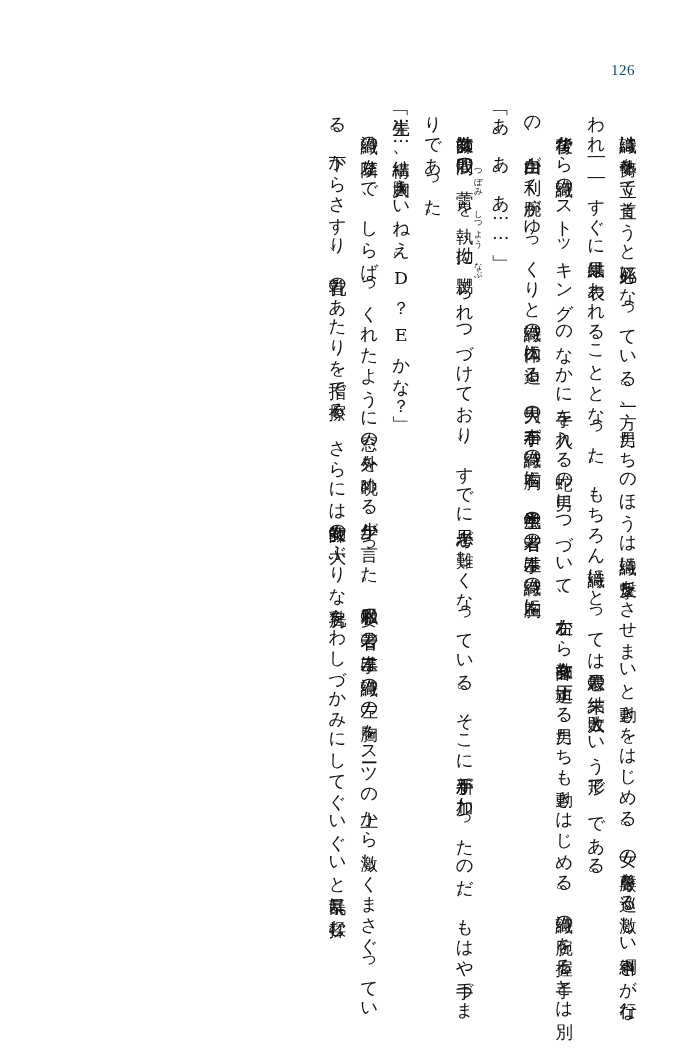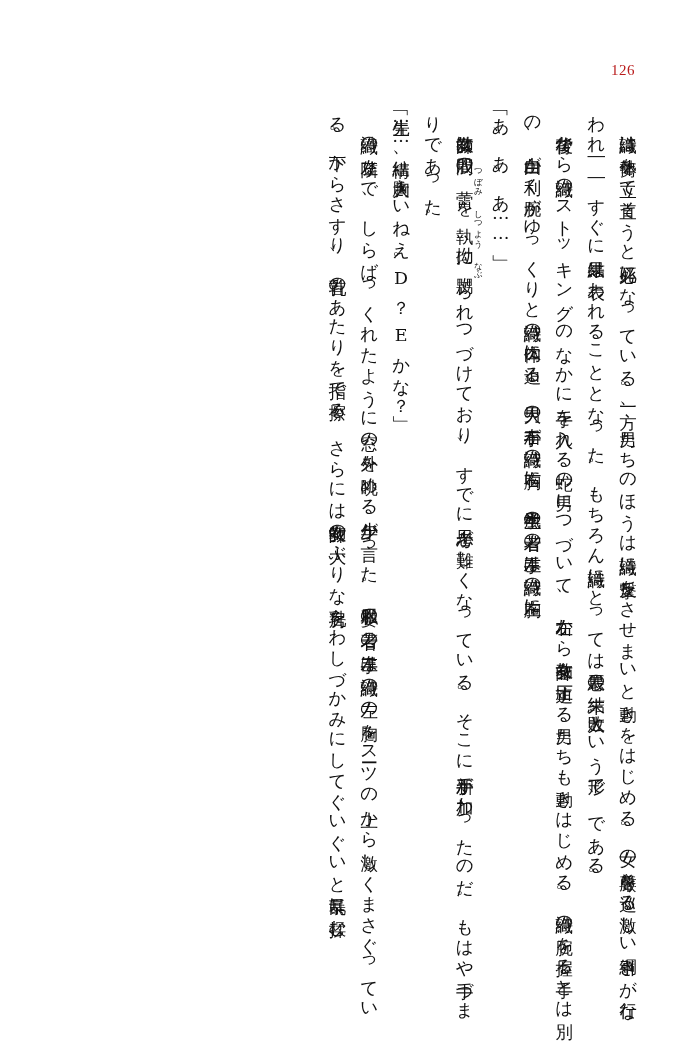--- a/index.html
+++ b/index.html
@@ -16,21 +16,21 @@
     height: 1050px;
     background: #ffffff;
     overflow: hidden;
     box-sizing: border-box;
   }
   .page-number {
     position: absolute;
     top: 62px;
     right: 48px;
     font-size: 15px;
-    color: #b91c1c;
+    color: #0c4a6e;
     letter-spacing: 0.5px;
     font-family: "Liberation Serif", "DejaVu Serif", serif;
   }
   .text-body {
     position: absolute;
     top: 104px;
     right: 40px;
     left: 40px;
     bottom: 40px;
     writing-mode: vertical-rl;

